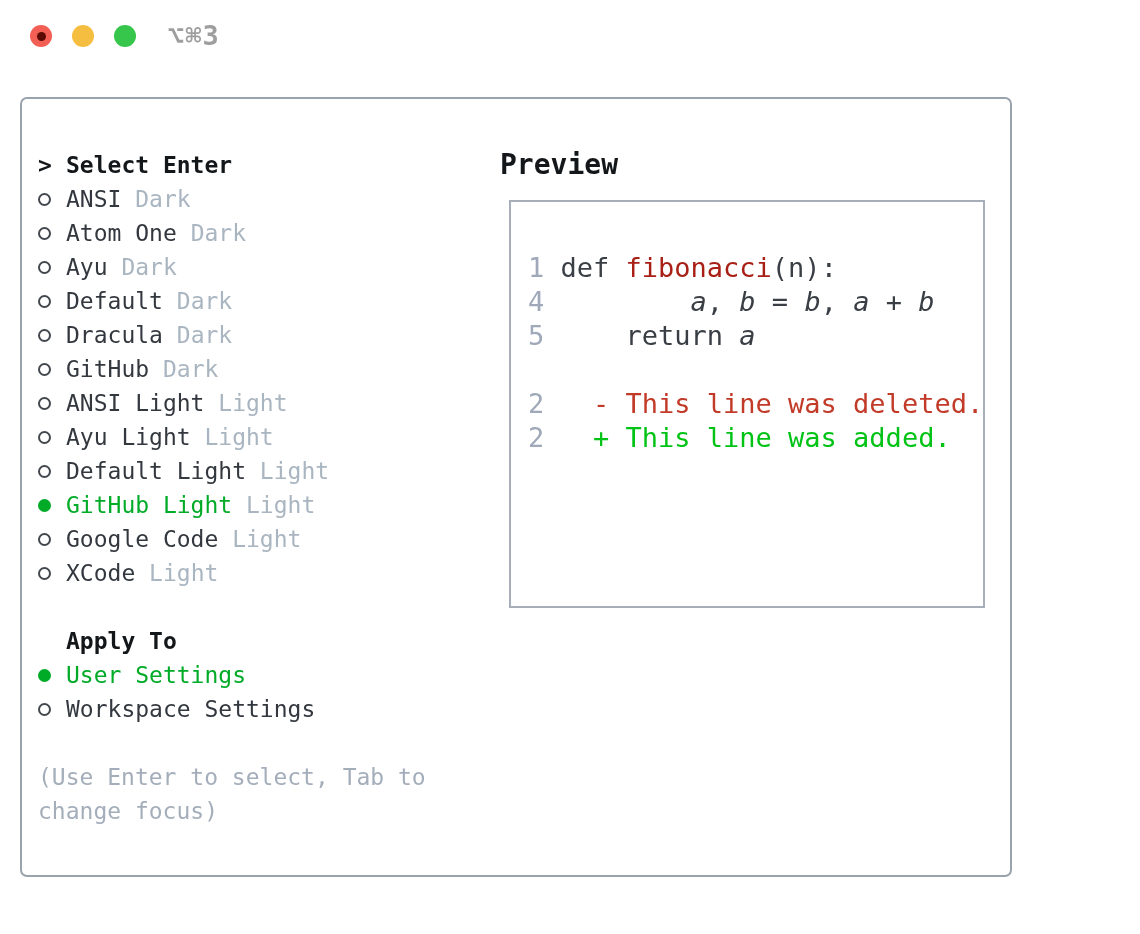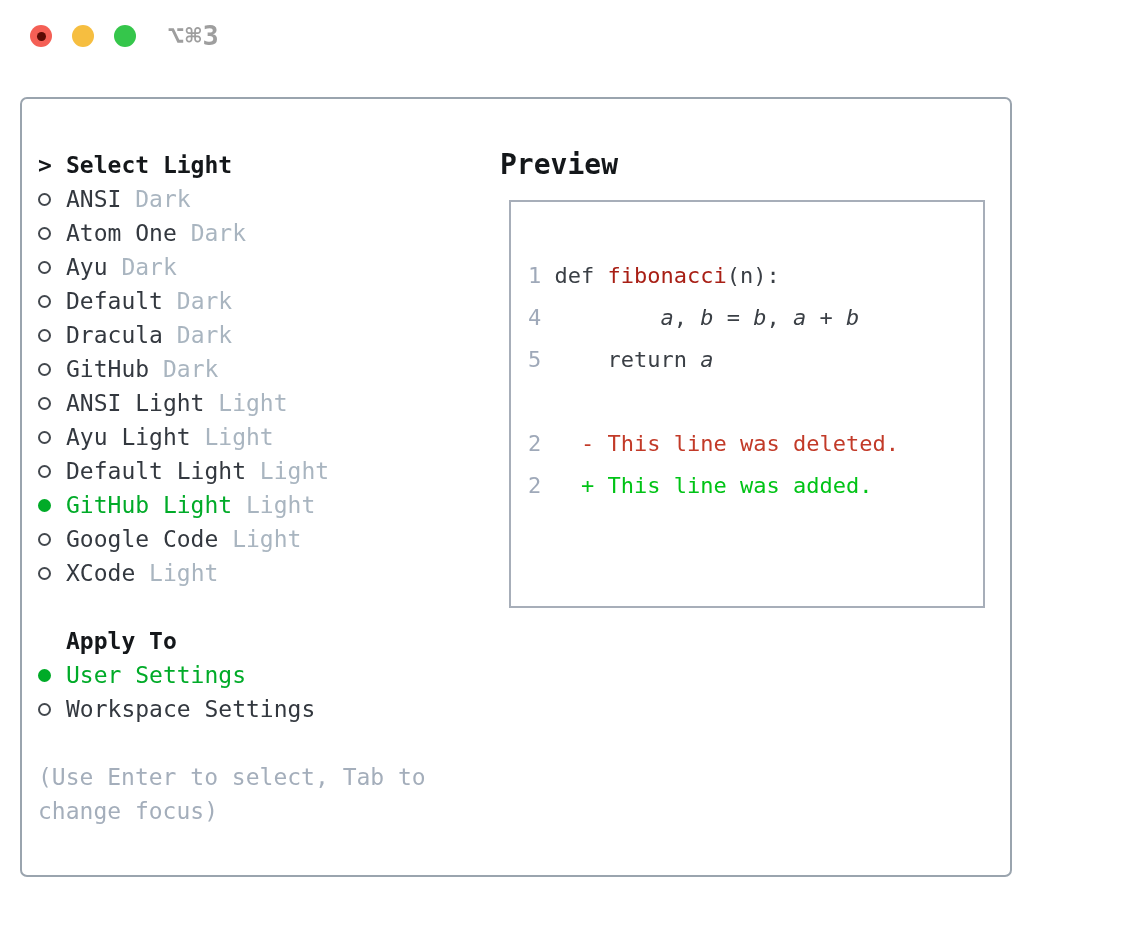--- a/index.html
+++ b/index.html
@@ -40,21 +40,21 @@
   .opt-label{color:var(--text-dark);}
   .row.selected .opt-label{color:var(--accent-green);}
 
   .themes-block{position:absolute;left:16px;top:49px;}
   .apply-block{position:absolute;left:16px;top:525px;}
   .hint{position:absolute;left:16px;top:661px;width:440px;font-size:23px;line-height:34px;color:var(--hint-gray);}
 
   
   .preview-header{position:absolute;left:478px;top:49px;height:34px;line-height:34px;font-size:28px;font-weight:bold;color:var(--header-black);}
   .preview-box{position:absolute;left:487px;top:101px;width:476px;height:408px;border:2px solid #a7aeb9;background:#fff;padding:49px 0 0 17px;overflow:hidden;}
-  .cline{height:34px;line-height:34px;font-size:22px;white-space:pre;margin-top:8px;}
+  .cline{height:34px;line-height:34px;font-size:27px;white-space:pre;}
   .ln{color:var(--line-number-gray);}
   .tk-code{color:var(--code-text);}
   .tk-func{color:var(--function-red);}
   .tk-builtin{color:var(--builtin-blue);}
   .tk-num{color:var(--number-teal);}
   .tk-var{color:var(--code-text);font-style:italic;}
   .tk-context{color:var(--context-gray);}
   .tk-deleted{color:var(--deleted-red);}
   .tk-added{color:var(--added-green);}
 </style>
@@ -67,21 +67,21 @@
     <div class="light red"></div>
     <div class="light yellow"></div>
     <div class="light green"></div>
     <div class="win-title">⌥⌘3</div>
   </div>
 
   <div class="panel">
 
     <div class="themes-block">
       <div class="row">
-        <span class="marker"><span class="cursor">&gt;</span></span><span class="hdr">Select Light</span>
+        <span class="marker"><span class="cursor">&gt;</span></span><span class="hdr">Select Enter</span>
       </div>
 
     <div class="row"><span class="marker"><span class="radio"></span></span><span><span class="theme-name">ANSI</span><span class="tag"> Dark</span></span></div>
         <div class="row"><span class="marker"><span class="radio"></span></span><span><span class="theme-name">Atom One</span><span class="tag"> Dark</span></span></div>
         <div class="row"><span class="marker"><span class="radio"></span></span><span><span class="theme-name">Ayu</span><span class="tag"> Dark</span></span></div>
         <div class="row"><span class="marker"><span class="radio"></span></span><span><span class="theme-name">Default</span><span class="tag"> Dark</span></span></div>
         <div class="row"><span class="marker"><span class="radio"></span></span><span><span class="theme-name">Dracula</span><span class="tag"> Dark</span></span></div>
         <div class="row"><span class="marker"><span class="radio"></span></span><span><span class="theme-name">GitHub</span><span class="tag"> Dark</span></span></div>
         <div class="row"><span class="marker"><span class="radio"></span></span><span><span class="theme-name">ANSI Light</span><span class="tag"> Light</span></span></div>
         <div class="row"><span class="marker"><span class="radio"></span></span><span><span class="theme-name">Ayu Light</span><span class="tag"> Light</span></span></div>

